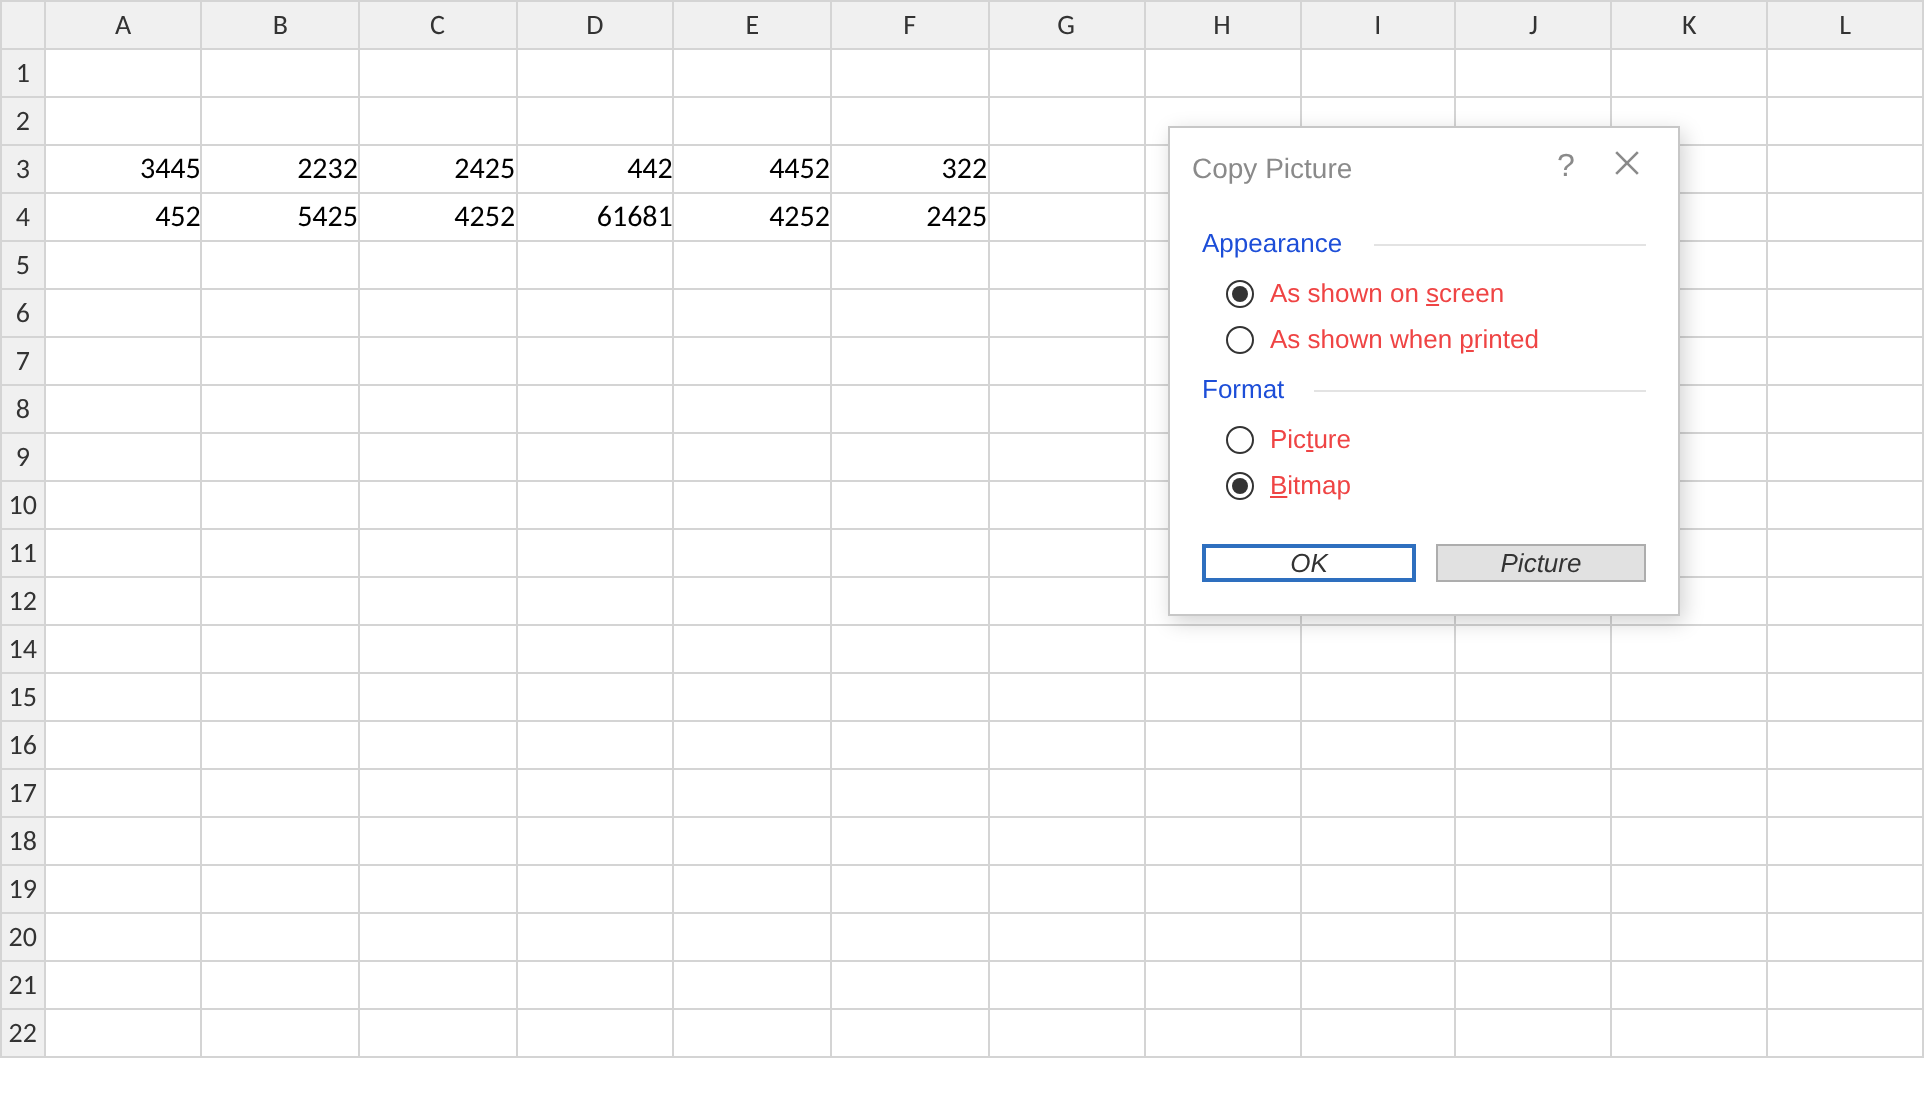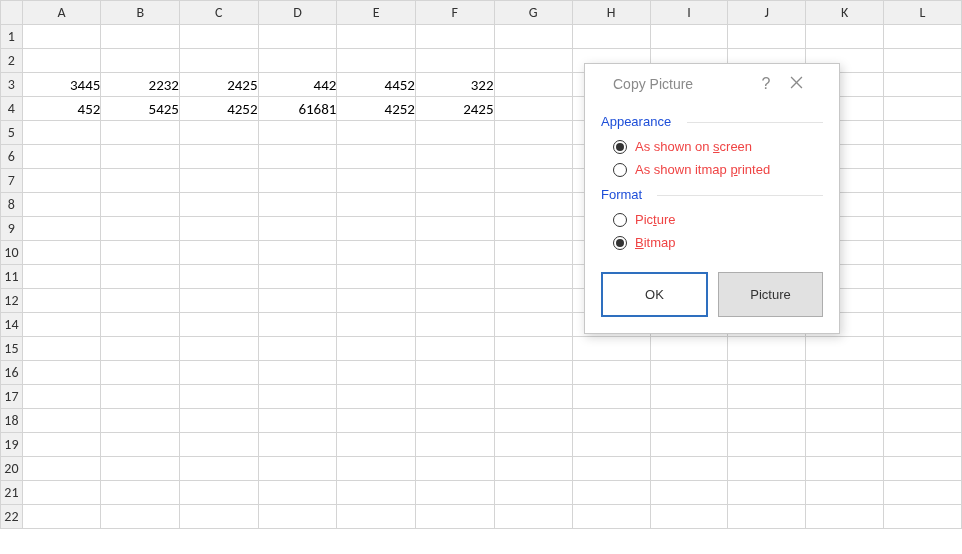--- a/index.html
+++ b/index.html
@@ -65,21 +65,21 @@
     border: 1px solid #c7c7c7;
     box-shadow: 2px 3px 10px rgba(0,0,0,0.18);
     font-family: "Segoe UI", Arial, sans-serif;
     font-size: 13px;
     color: #444;
   }
   .dlg-titlebar {
     display: flex;
     align-items: center;
     height: 40px;
-    padding: 0 28px;
+    padding: 0 11px;
     color: #8a8a8a;
   }
   .dlg-title { flex: 1; font-size: 14px; }
   .dlg-help {
     width: 30px; text-align: center;
     font-size: 16px; color: #8a8a8a;
     cursor: pointer;
   }
   .dlg-close {
     width: 30px; text-align: center;
@@ -129,29 +129,30 @@
   }
   .radio-label { color: #ef4444; }
   .radio-label u { text-decoration: underline; }
   .dlg-buttons {
     display: flex;
     gap: 10px;
     margin-top: 18px;
   }
   .btn {
     flex: 1;
-    height: 45px;
+    height: 19px;
     border: 1px solid #adadad;
     background: #e1e1e1;
     display: flex;
     align-items: center;
     justify-content: center;
     font-size: 13px;
     color: #333;
     cursor: pointer;
+    font-style: italic;
   }
   .btn.primary {
     border: 2px solid #2e6fbf;
     background: #ffffff;
   }
 </style>
 </head>
 <body>
 
 <table class="sheet">
@@ -505,21 +506,21 @@
   <div class="dlg-body">
     <div class="group-label g1">Appearance</div>
 
     <div class="radio-row">
       <span class="radio checked"></span>
       <span class="radio-label"><span>As shown on </span><u>s</u><span>creen</span></span>
     </div>
 
     <div class="radio-row">
       <span class="radio"></span>
-      <span class="radio-label"><span>As shown itmap </span><u>p</u><span>rinted</span></span>
+      <span class="radio-label"><span>As shown when </span><u>p</u><span>rinted</span></span>
     </div>
 
     <div class="group-label g2" style="">Format</div>
 
     <div class="radio-row">
       <span class="radio"></span>
       <span class="radio-label"><span>Pic</span><u>t</u><span>ure</span></span>
     </div>
 
     <div class="radio-row">

